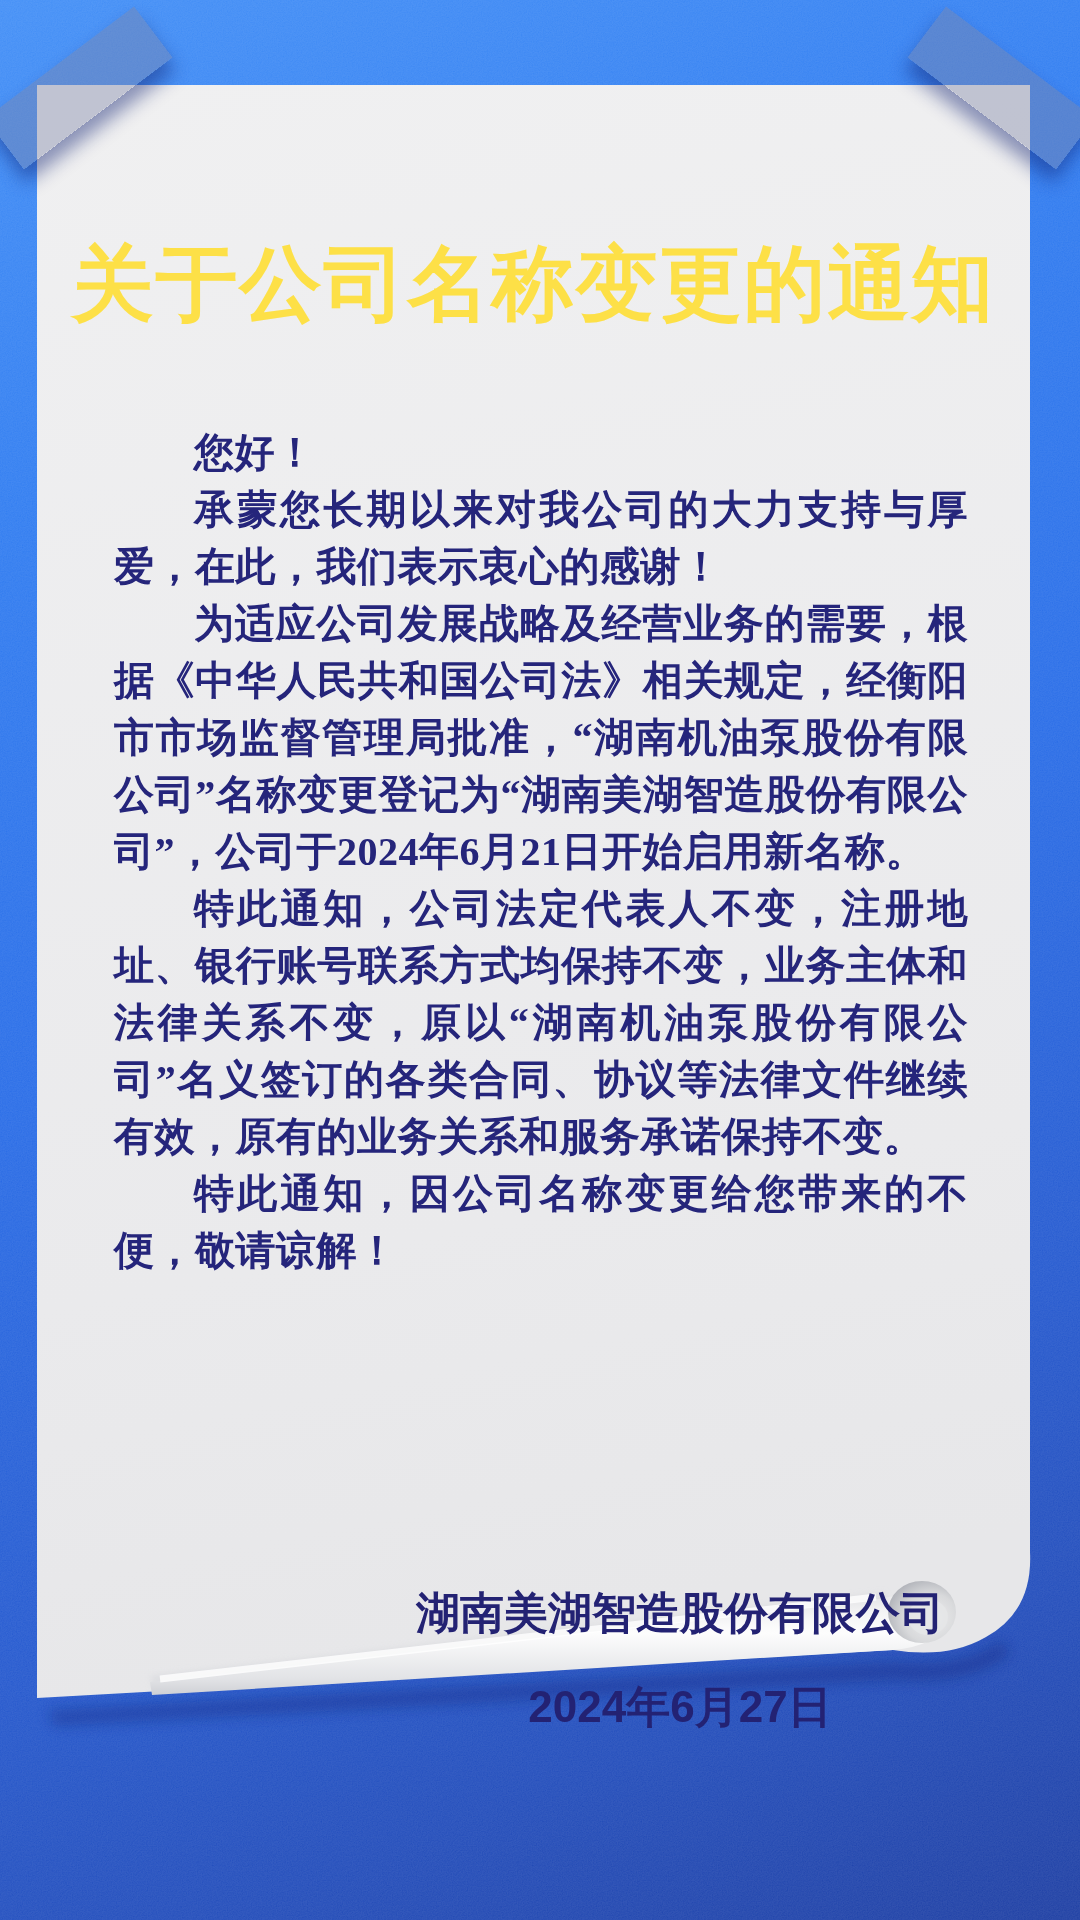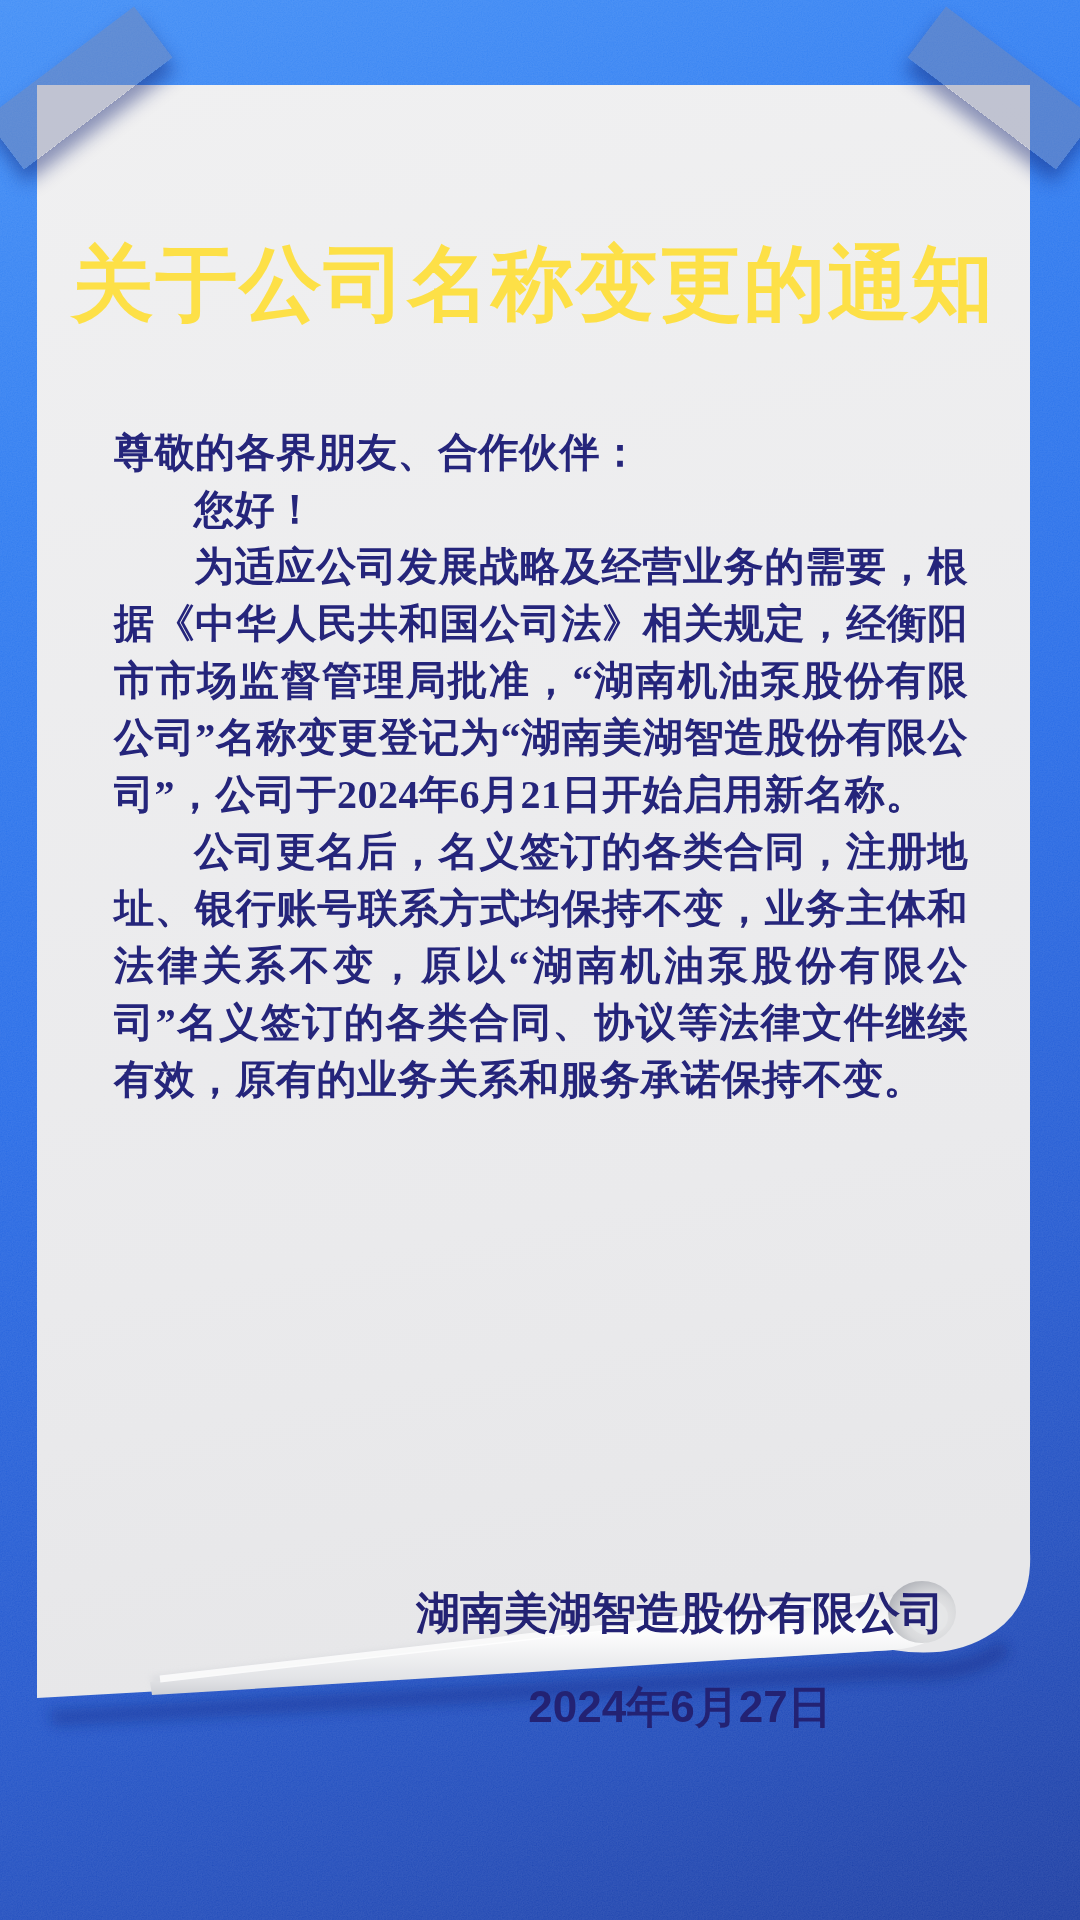--- a/index.html
+++ b/index.html
@@ -90,24 +90,25 @@
   <path d="M150,1682 L872,1600 Q912,1594 922,1584 L950,1620 Q938,1646 893,1650 L152,1695 Z" fill="url(#rollGrad)"></path>
   <path d="M160,1679 L876,1597" stroke="#ffffff" stroke-width="7" opacity="0.8" fill="none"></path>
 
   <ellipse cx="922" cy="1612" rx="34" ry="31" fill="url(#capGrad)"></ellipse>
   <ellipse cx="928" cy="1617" rx="20" ry="18" fill="#e5e6e8" opacity="0.85"></ellipse>
 </svg>
 
 <div class="title">关于公司名称变更的通知</div>
 
 <div class="body-text">
-  <p>尊敬的各界朋友、合作伙伴：</p>
   <p class="indent">您好！</p>
+  <p class="indent">承蒙您长期以来对我公司的大力支持与厚爱，在此，我们表示衷心的感谢！</p>
   <p class="indent">为适应公司发展战略及经营业务的需要，根据《中华人民共和国公司法》相关规定，经衡阳市市场监督管理局批准，“湖南机油泵股份有限公司”名称变更登记为“湖南美湖智造股份有限公司”，公司于2024年6月21日开始启用新名称。</p>
-  <p class="indent">公司更名后，名义签订的各类合同，注册地址、银行账号联系方式均保持不变，业务主体和法律关系不变，原以“湖南机油泵股份有限公司”名义签订的各类合同、协议等法律文件继续有效，原有的业务关系和服务承诺保持不变。</p>
+  <p class="indent">特此通知，公司法定代表人不变，注册地址、银行账号联系方式均保持不变，业务主体和法律关系不变，原以“湖南机油泵股份有限公司”名义签订的各类合同、协议等法律文件继续有效，原有的业务关系和服务承诺保持不变。</p>
+  <p class="indent">特此通知，因公司名称变更给您带来的不便，敬请谅解！</p>
 </div>
 
 <div class="signature">
   <p class="company">湖南美湖智造股份有限公司</p>
   <p class="date">2024年6月27日</p>
 </div>
 
 <div class="tape tape-tl"></div>
 <div class="tape tape-tr"></div>
 

